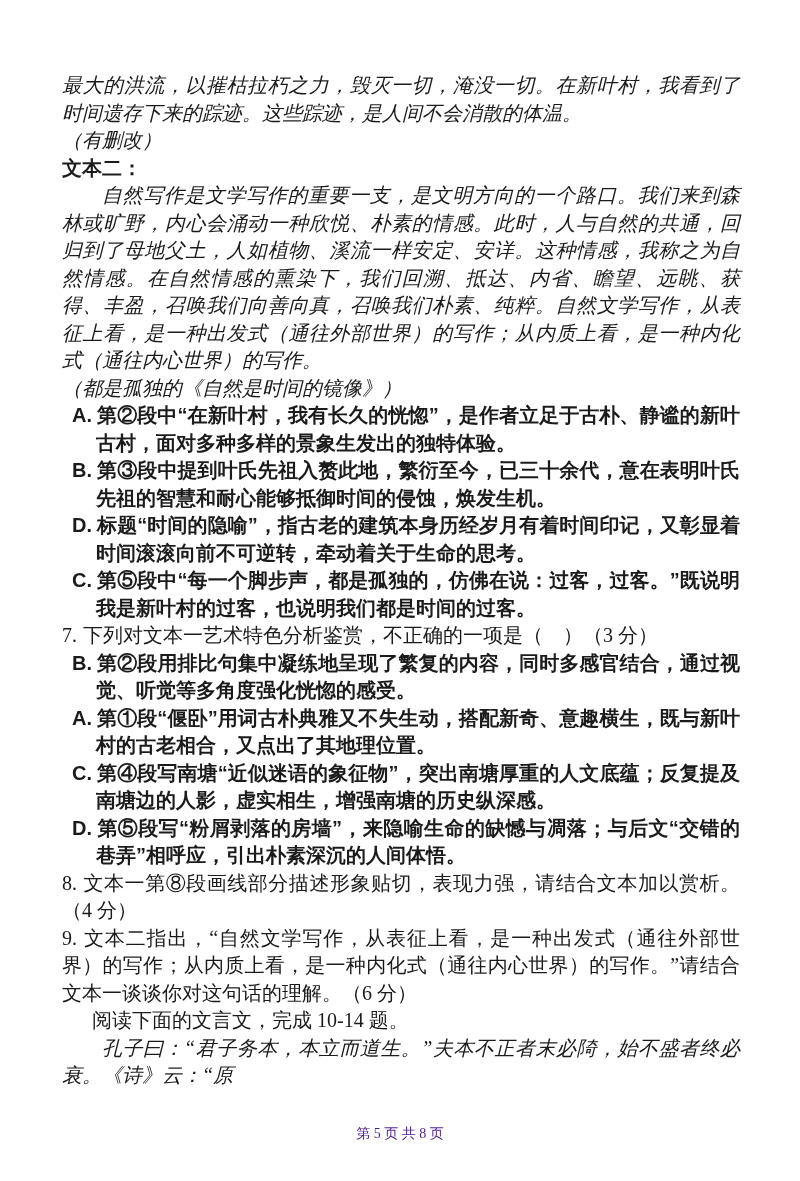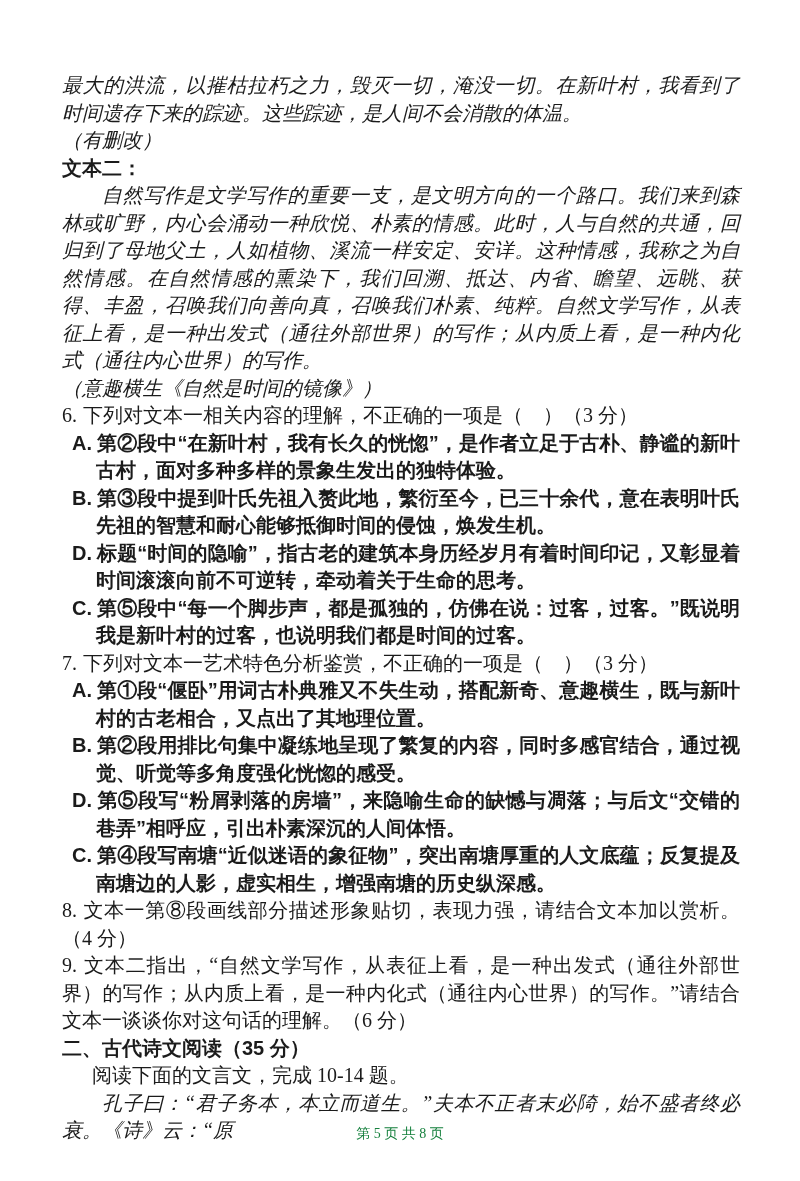--- a/index.html
+++ b/index.html
@@ -35,55 +35,53 @@
   }
   .option .opt-label { margin-right: 5px; }
   .footer {
     position: absolute;
     left: 0;
     bottom: 38px;
     width: 100%;
     text-align: center;
     font-size: 14px;
     line-height: 18px;
-    color: #15803d;
+    color: #4c1d95;
     font-family: "Liberation Serif", serif;
   }
 </style>
 </head>
 <body>
 
 <div class="page">
 
   <p class="kaiti">最大的洪流，以摧枯拉朽之力，毁灭一切，淹没一切。在新叶村，我看到了时间遗存下来的踪迹。这些踪迹，是人间不会消散的体温。</p>
   <p class="kaiti right">（有删改）</p>
 
   <p class="heiti">文本二：</p>
   <p class="kaiti indent2">自然写作是文学写作的重要一支，是文明方向的一个路口。我们来到森林或旷野，内心会涌动一种欣悦、朴素的情感。此时，人与自然的共通，回归到了母地父土，人如植物、溪流一样安定、安详。这种情感，我称之为自然情感。在自然情感的熏染下，我们回溯、抵达、内省、瞻望、远眺、获得、丰盈，召唤我们向善向真，召唤我们朴素、纯粹。自然文学写作，从表征上看，是一种出发式（通往外部世界）的写作；从内质上看，是一种内化式（通往内心世界）的写作。</p>
-  <p class="kaiti right">（意趣横生《自然是时间的镜像》）</p>
+  <p class="kaiti right">（都是孤独的《自然是时间的镜像》）</p>
 
   <div>
-    <p class="stem"><span class="q-num">6.</span><span>下列对文本一相关内容的理解，不正确的一项是（　）（3 分）</span></p>
     <p class="option"><span class="opt-label">A.</span><span>第②段中“在新叶村，我有长久的恍惚”，是作者立足于古朴、静谧的新叶古村，面对多种多样的景象生发出的独特体验。</span></p>
     <p class="option"><span class="opt-label">B.</span><span>第③段中提到叶氏先祖入赘此地，繁衍至今，已三十余代，意在表明叶氏先祖的智慧和耐心能够抵御时间的侵蚀，焕发生机。</span></p>
     <p class="option"><span class="opt-label">D.</span><span>标题“时间的隐喻”，指古老的建筑本身历经岁月有着时间印记，又彰显着时间滚滚向前不可逆转，牵动着关于生命的思考。</span></p>
     <p class="option"><span class="opt-label">C.</span><span>第⑤段中“每一个脚步声，都是孤独的，仿佛在说：过客，过客。”既说明我是新叶村的过客，也说明我们都是时间的过客。</span></p>
   </div>
 
   <div>
     <p class="stem"><span class="q-num">7.</span><span>下列对文本一艺术特色分析鉴赏，不正确的一项是（　）（3 分）</span></p>
+    <p class="option"><span class="opt-label">B.</span><span>第②段用排比句集中凝练地呈现了繁复的内容，同时多感官结合，通过视觉、听觉等多角度强化恍惚的感受。</span></p>
     <p class="option"><span class="opt-label">A.</span><span>第①段“偃卧”用词古朴典雅又不失生动，搭配新奇、意趣横生，既与新叶村的古老相合，又点出了其地理位置。</span></p>
-    <p class="option"><span class="opt-label">B.</span><span>第②段用排比句集中凝练地呈现了繁复的内容，同时多感官结合，通过视觉、听觉等多角度强化恍惚的感受。</span></p>
+    <p class="option"><span class="opt-label">C.</span><span>第④段写南塘“近似迷语的象征物”，突出南塘厚重的人文底蕴；反复提及南塘边的人影，虚实相生，增强南塘的历史纵深感。</span></p>
     <p class="option"><span class="opt-label">D.</span><span>第⑤段写“粉屑剥落的房墙”，来隐喻生命的缺憾与凋落；与后文“交错的巷弄”相呼应，引出朴素深沉的人间体悟。</span></p>
-    <p class="option"><span class="opt-label">C.</span><span>第④段写南塘“近似迷语的象征物”，突出南塘厚重的人文底蕴；反复提及南塘边的人影，虚实相生，增强南塘的历史纵深感。</span></p>
   </div>
 
   <p class="stem"><span class="q-num">8.</span><span>文本一第⑧段画线部分描述形象贴切，表现力强，请结合文本加以赏析。（4 分）</span></p>
 
   <p class="stem"><span class="q-num">9.</span><span>文本二指出，“自然文学写作，从表征上看，是一种出发式（通往外部世界）的写作；从内质上看，是一种内化式（通往内心世界）的写作。”请结合文本一谈谈你对这句话的理解。（6 分）</span></p>
 
-  <p class="heiti">二、古代诗文阅读（35 分）</p>
   <p class="indent15">阅读下面的文言文，完成 10-14 题。</p>
   <p class="kaiti indent2">孔子曰：“君子务本，本立而道生。”夫本不正者末必陭，始不盛者终必衰。《诗》云：“原</p>
 
   <div class="footer">第 5 页 共 8 页</div>
 
 </div>
 
 </body></html>

